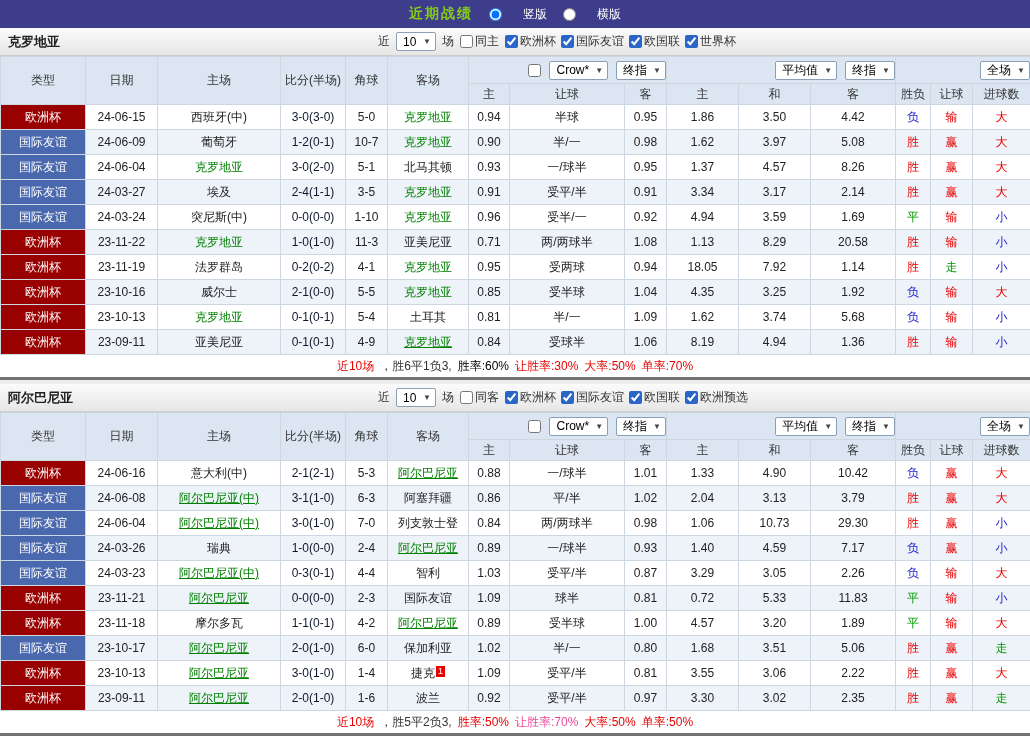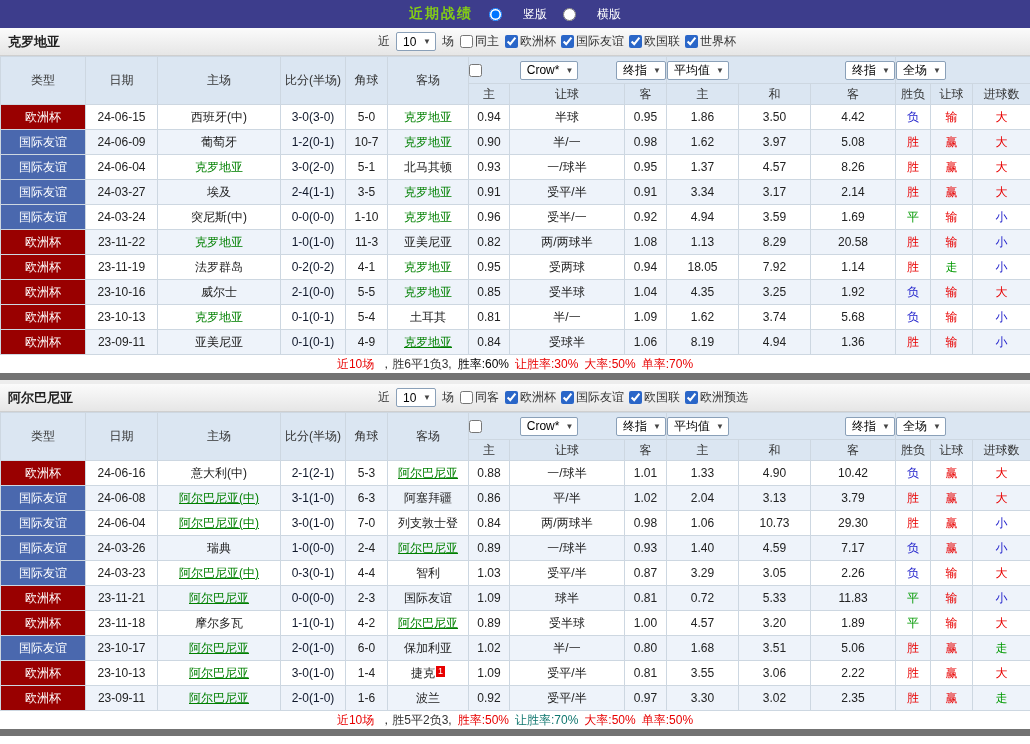--- a/index.html
+++ b/index.html
@@ -16,29 +16,29 @@
   input[type=checkbox]{width:13px;height:13px;margin:0;accent-color:#2a66c8}
   .league-box{display:inline-flex;align-items:center;gap:5px}
   .dd{display:inline-flex;align-items:center;justify-content:space-between;gap:6px;background:#fff;border:1px solid #8aa0b8;border-radius:2px;height:19px;padding:0 4px 0 6px;font-size:12px;color:#000;cursor:pointer;white-space:nowrap}
   .dd .arr{font-size:8px;color:#444}
   .dd-count{min-width:40px}
   table{width:1030px;table-layout:fixed;border-collapse:collapse;font-size:12px}
   th,td{border:1px solid #cdd7e1;text-align:center;overflow:hidden;white-space:nowrap;padding:0}
   thead th{background:#dbe6f2;font-weight:normal;color:#333}
   tr.h1 th{height:27px}
   tr.h2 th{height:21px}
-  .ddwrap{display:flex;align-items:center;justify-content:space-between;gap:8px}
+  .ddwrap{display:flex;align-items:center;justify-content:flex-end;gap:8px}
   tbody td{height:25px;background:#fff;color:#222}
   tr.alt td{background:#eef3fa}
   td.league{color:#fff}
   td.score{color:#0f172a}
   .team.green{color:#008000}
   .team.u{text-decoration:underline}
   .badge{display:inline-block;background:#e80000;color:#fff;font-size:9px;line-height:11px;height:11px;padding:0 2px;margin-left:1px;vertical-align:3px}
-  .summary{height:25px;display:flex;align-items:center;justify-content:center;font-size:12px;background:#fff;border-bottom:7px solid #737373}
+  .summary{height:25px;display:flex;align-items:center;justify-content:center;font-size:12px;background:#fff;border-bottom:3px solid #737373}
   .summary span{margin:0 3px}
   .spacer{height:4px;background:#ededed}
 </style>
 </head>
 <body>
 
 <div class="topbar">
   <span class="topbar-title">近期战绩</span>
   <label class="radio-opt">
     <input type="radio" name="layout" checked="" style="">
@@ -242,21 +242,21 @@
           <td style="color:#e80000">输</td>
           <td style="color:#2222cc">小</td>
         </tr>
         <tr class="alt">
           <td class="league" style="background:#990000">欧洲杯</td>
           <td>23-11-22</td>
           <td><span class="team green">克罗地亚</span></td>
           <td class="score">1-0(1-0)</td>
           <td>11-3</td>
           <td><span class="team">亚美尼亚</span></td>
-          <td>0.82</td>
+          <td>0.71</td>
           <td>两/两球半</td>
           <td>1.08</td>
           <td>1.13</td>
           <td>8.29</td>
           <td>20.58</td>
           <td style="color:#e80000">胜</td>
           <td style="color:#e80000">输</td>
           <td style="color:#2222cc">小</td>
         </tr>
         <tr>
@@ -617,17 +617,17 @@
           <td style="color:#e80000">胜</td>
           <td style="color:#e80000">赢</td>
           <td style="color:#009900">走</td>
         </tr>
       </tbody>
   </table>
   <div class="summary">
       <span style="color: rgb(232, 0, 0);">近10场</span>
       <span style="color: rgb(51, 51, 51);">，胜5平2负3,</span>
       <span style="color: rgb(232, 0, 0);">胜率:50%</span>
-      <span style="color: #0f766e;">让胜率:70%</span>
+      <span style="color: #ec4899;">让胜率:70%</span>
       <span style="color: rgb(232, 0, 0);">大率:50%</span>
       <span style="color: rgb(232, 0, 0);">单率:50%</span>
     </div>
 </div>
 
 </body></html>

